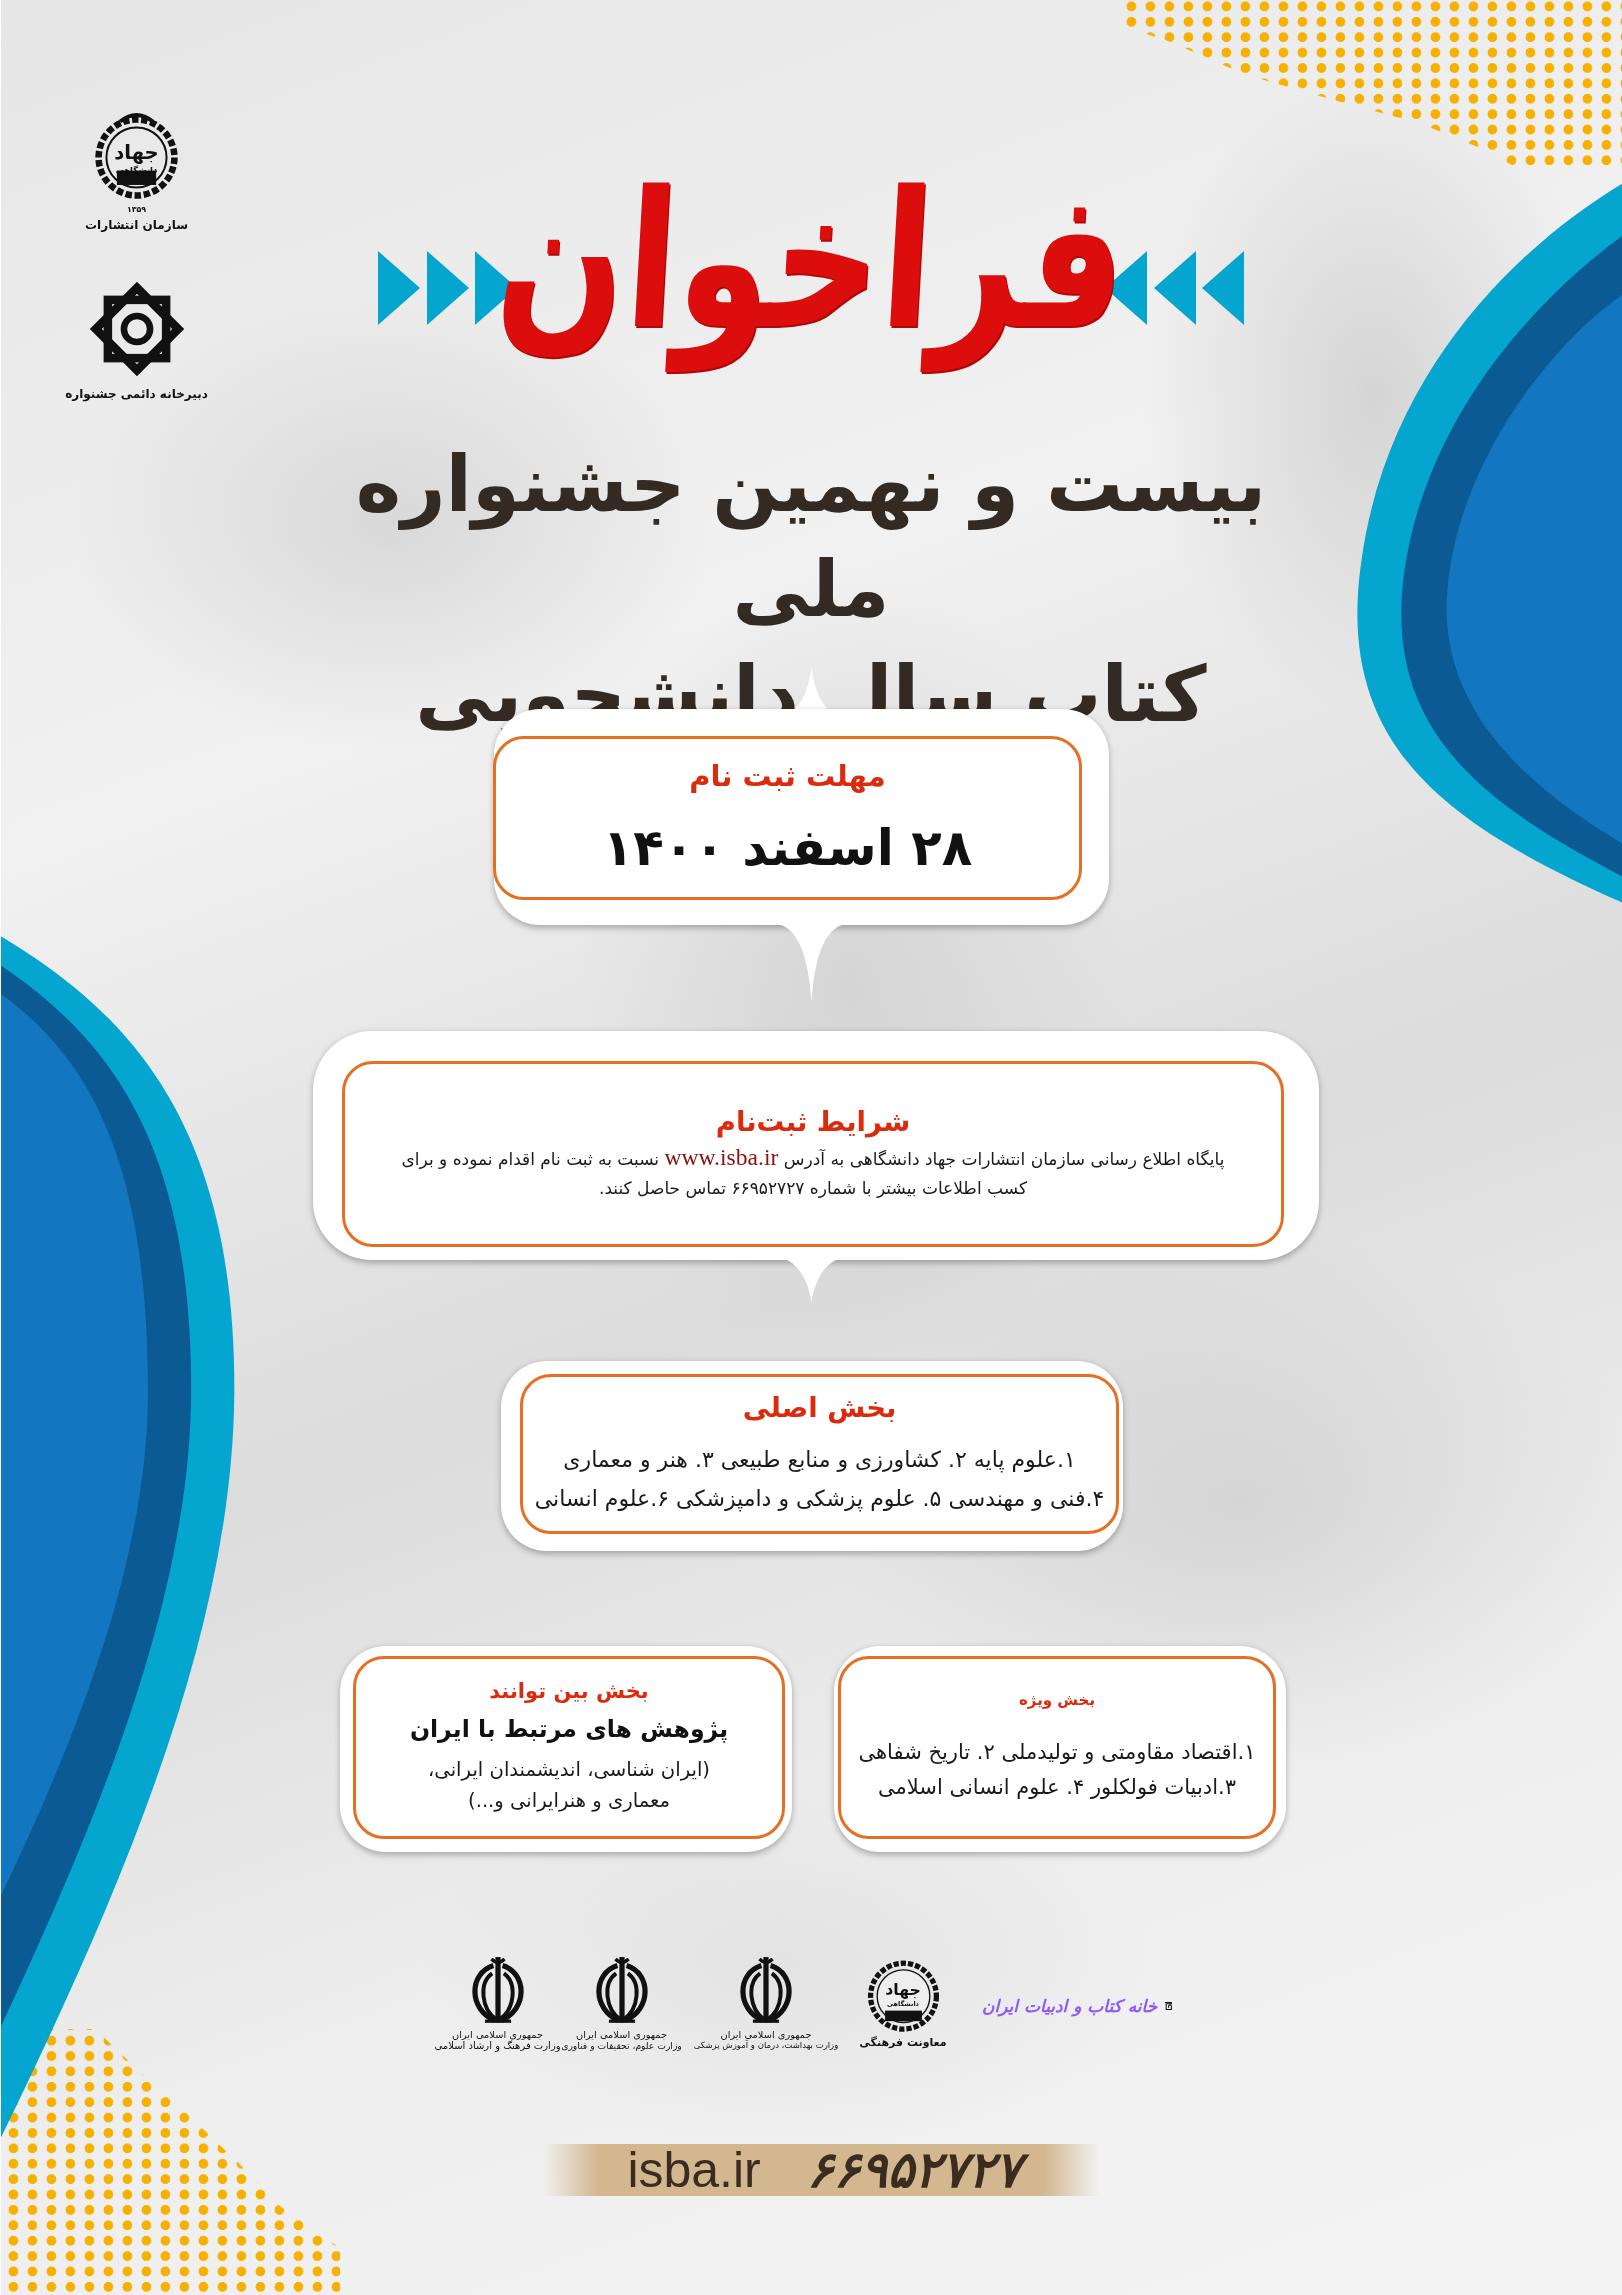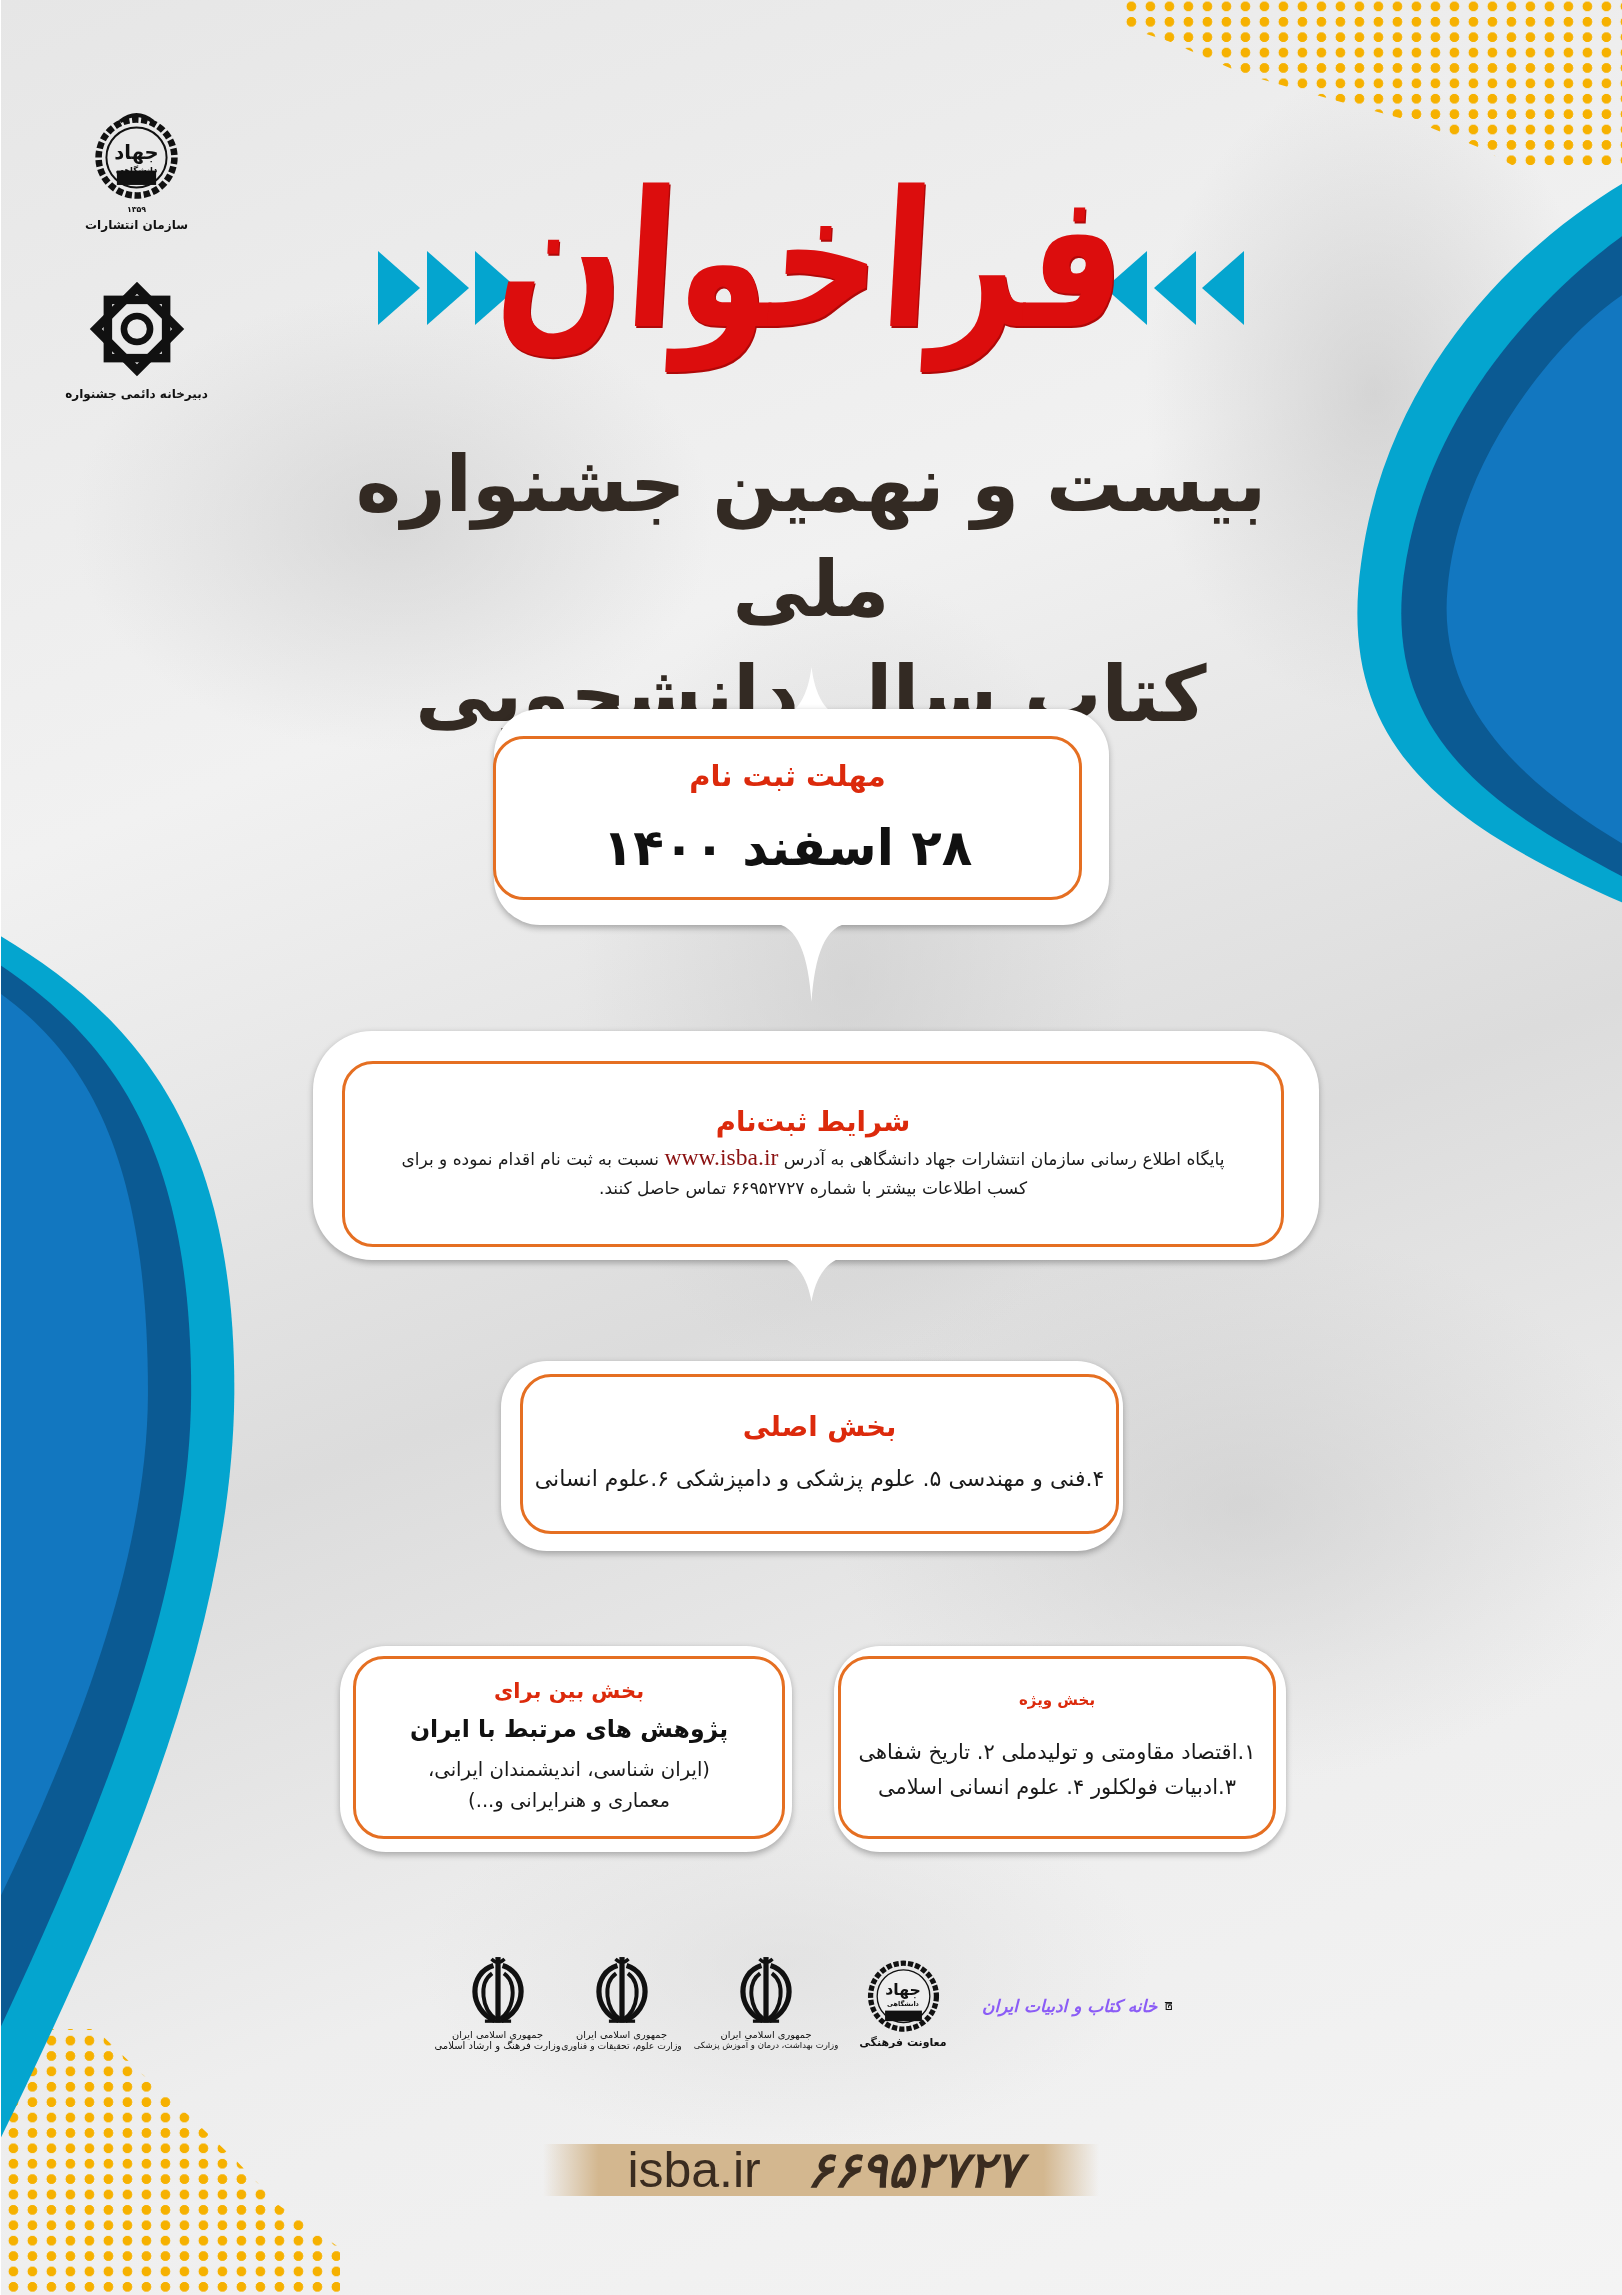--- a/index.html
+++ b/index.html
@@ -167,26 +167,27 @@
     <div>کسب اطلاعات بیشتر با شماره ۶۶۹۵۲۷۲۷ تماس حاصل کنند.</div>
   </div>
 </div>
 <svg class="abs" style="left:772px; top:1256px;" width="79" height="72" viewBox="0 0 120 110">
   <path d="M0,0 C40,2 55,40 60,70 C65,40 80,2 120,0 Z" fill="#fff"></path>
 </svg>
 
 <div class="card-outer" style="left:501px; top:1361px; width:622px; height:190px;"></div>
 <div class="card-inner" style="left:520px; top:1374px; width:599px; height:160px;">
   <div class="card-title" style="font-size:27.5px; margin-bottom:17px;">بخش اصلی</div>
+  <div class="card-text" style="font-size:22px; line-height:39px;">۱.علوم پایه ۲. کشاورزی و منابع طبیعی ۳. هنر و معماری</div>
   <div class="card-text" style="font-size:22px; line-height:39px;">۴.فنی و مهندسی ۵. علوم پزشکی و دامپزشکی ۶.علوم انسانی</div>
 </div>
 
 <div class="card-outer" style="left:340px; top:1646px; width:452px; height:206px;"></div>
 <div class="card-inner" style="left:353px; top:1656px; width:432px; height:183px;">
-  <div class="card-title" style="font-size:21px; margin-bottom:11.8px;">بخش بین برای</div>
+  <div class="card-title" style="font-size:21px; margin-bottom:11.8px;">بخش بین توانند</div>
   <div style="font-size:23.6px; font-weight:bold; color:#111; margin-bottom:10.5px;">پژوهش های مرتبط با ایران</div>
   <div class="card-text" style="font-size:19.6px; line-height:31px;">(ایران شناسی، اندیشمندان ایرانی،</div>
   <div class="card-text" style="font-size:19.6px; line-height:31px;">معماری و هنرایرانی و...)</div>
 </div>
 
 <div class="card-outer" style="left:834px; top:1646px; width:452px; height:206px;"></div>
 <div class="card-inner" style="left:838px; top:1656px; width:438px; height:183px;">
   <div class="card-title" style="font-size:15px; margin-bottom:26px;">بخش ویژه</div>
   <div class="card-text" style="font-size:21px; line-height:35px;">۱.اقتصاد مقاومتی و تولیدملی ۲. تاریخ شفاهی</div>
   <div class="card-text" style="font-size:21px; line-height:35px;">۳.ادبیات فولکلور ۴. علوم انسانی اسلامی</div>

